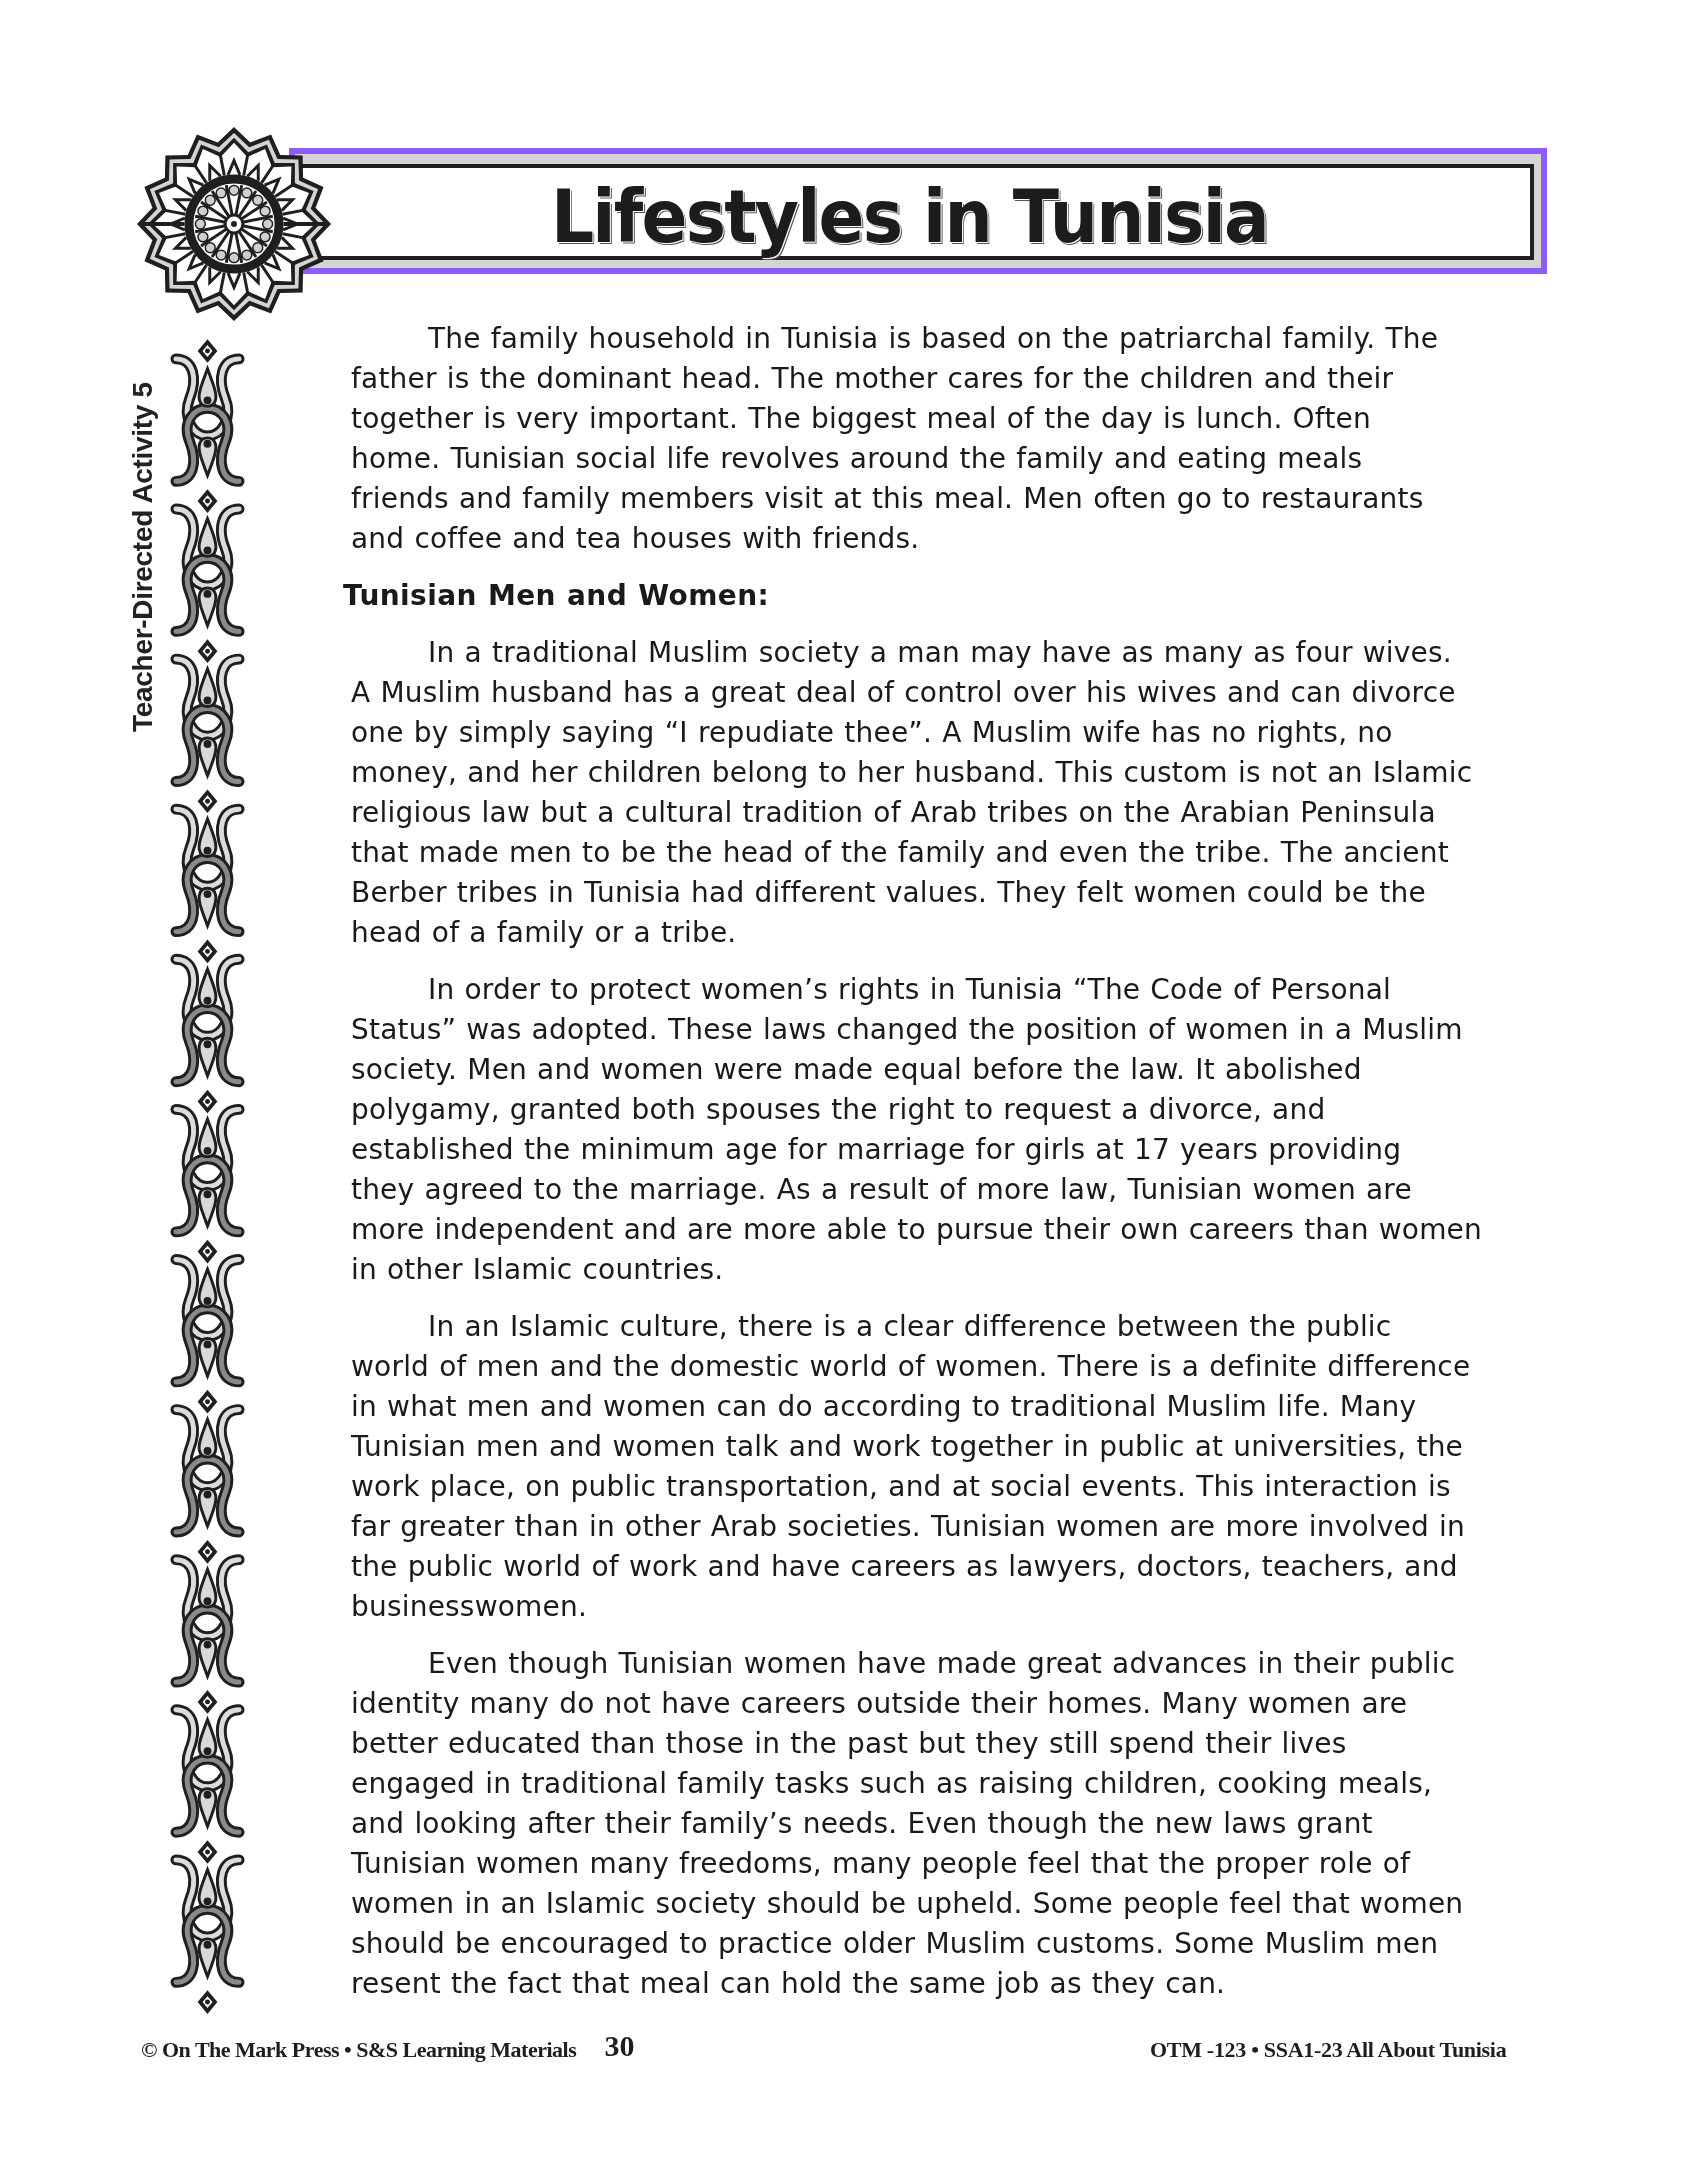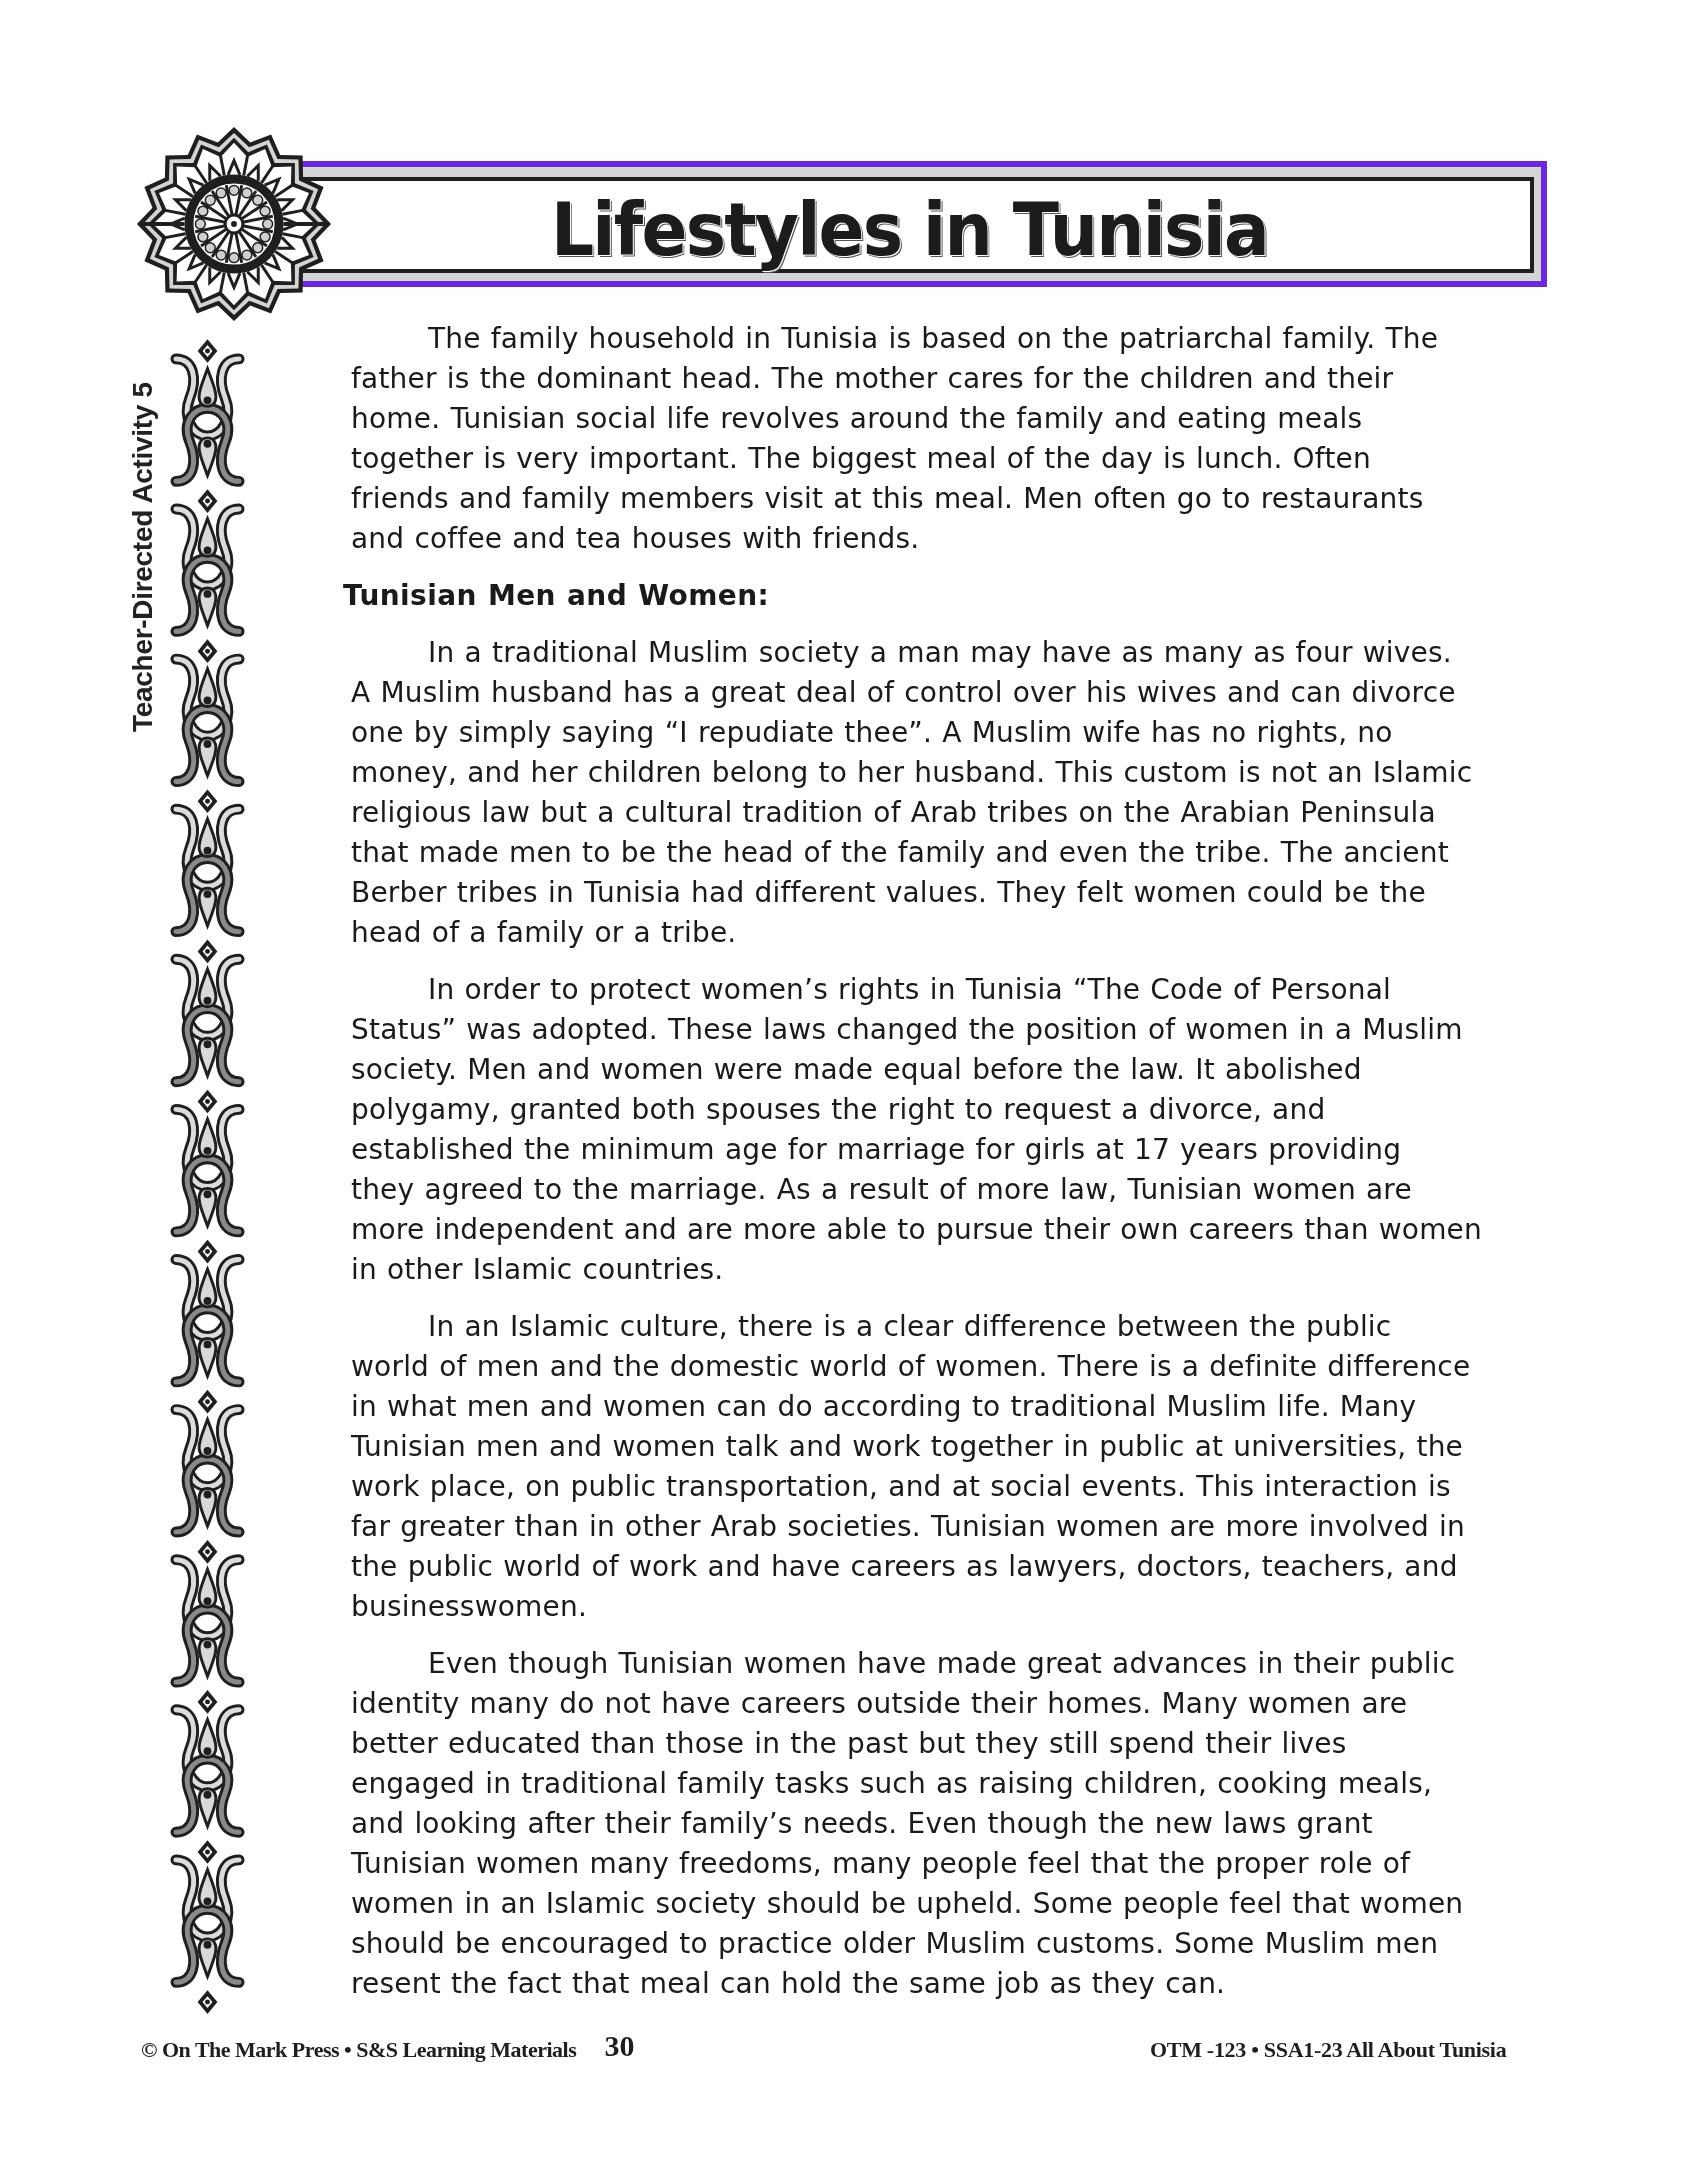--- a/index.html
+++ b/index.html
@@ -1,21 +1,21 @@
 <!DOCTYPE html>
 <html><head>
 <meta charset="utf-8">
 <style>
   html, body { margin: 0; padding: 0; background: #ffffff; }
   body { width: 1683px; height: 2178px; position: relative; overflow: hidden; }
   .page { position: absolute; left: 0; top: 0; width: 1683px; height: 2178px; background: #fff; }
 
   
-  .title-banner { position: absolute; left: 289px; top: 161px; width: 1258px; height: 126px;
-    box-sizing: border-box; background: #6d28d9; }
+  .title-banner { position: absolute; left: 289px; top: 148px; width: 1258px; height: 126px;
+    box-sizing: border-box; background: #8b5cf6; }
   .title-banner .band { position: absolute; left: 6px; top: 6px; right: 6px; bottom: 6px; background: #d4d4d4; }
   .title-banner .inner { position: absolute; left: 0px; top: 16px; right: 13px; bottom: 14px;
     background: #fff; border: 4px solid #1f1f1f; box-sizing: border-box; border-left: none; }
   .title-text { position: absolute; left: 0; right: 0; top: 4px; text-align: center;
     font-family: "DejaVu Sans", sans-serif; font-weight: bold; font-size: 73px; letter-spacing: -2px;
     color: #1c1c1c; line-height: 89px; transform: scaleX(0.93);
     text-shadow: 1px 1px 0 #fff, 2px 2px 0 #555; }
 
   .medallion { position: absolute; left: 135px; top: 125px; width: 198px; height: 198px; }
 
@@ -176,22 +176,22 @@
     <use href="#motif" y="1520"></use>
     <polygon points="40,1672 50,1684 40,1696 30,1684" fill="#1f1f1f"></polygon>
     <polygon points="40,1678 45,1684 40,1690 35,1684" fill="#ffffff"></polygon>
     <circle cx="40" cy="1684" r="2.5" fill="#1f1f1f"></circle>
   </svg>
 
   <div class="body">
     <p>
       <span class="line indent">The family household in Tunisia is based on the patriarchal family.  The</span>
       <span class="line">father is the dominant head.  The mother cares for the children and their</span>
+      <span class="line">together is very important.  The biggest meal of the day is lunch.  Often</span>
       <span class="line">home.  Tunisian social life revolves around the family and eating meals</span>
-      <span class="line">together is very important.  The biggest meal of the day is lunch.  Often</span>
       <span class="line">friends and family members visit at this meal.  Men often go to restaurants</span>
       <span class="line">and coffee and tea houses with friends.</span>
     </p>
 
     <h2>Tunisian Men and Women:</h2>
 
     <p>
       <span class="line indent">In a traditional Muslim society a man may have as many as four wives.</span>
       <span class="line">A Muslim husband has a great deal of control over his wives and can divorce</span>
       <span class="line">one by simply saying “I repudiate thee”.  A Muslim wife has no rights, no</span>

